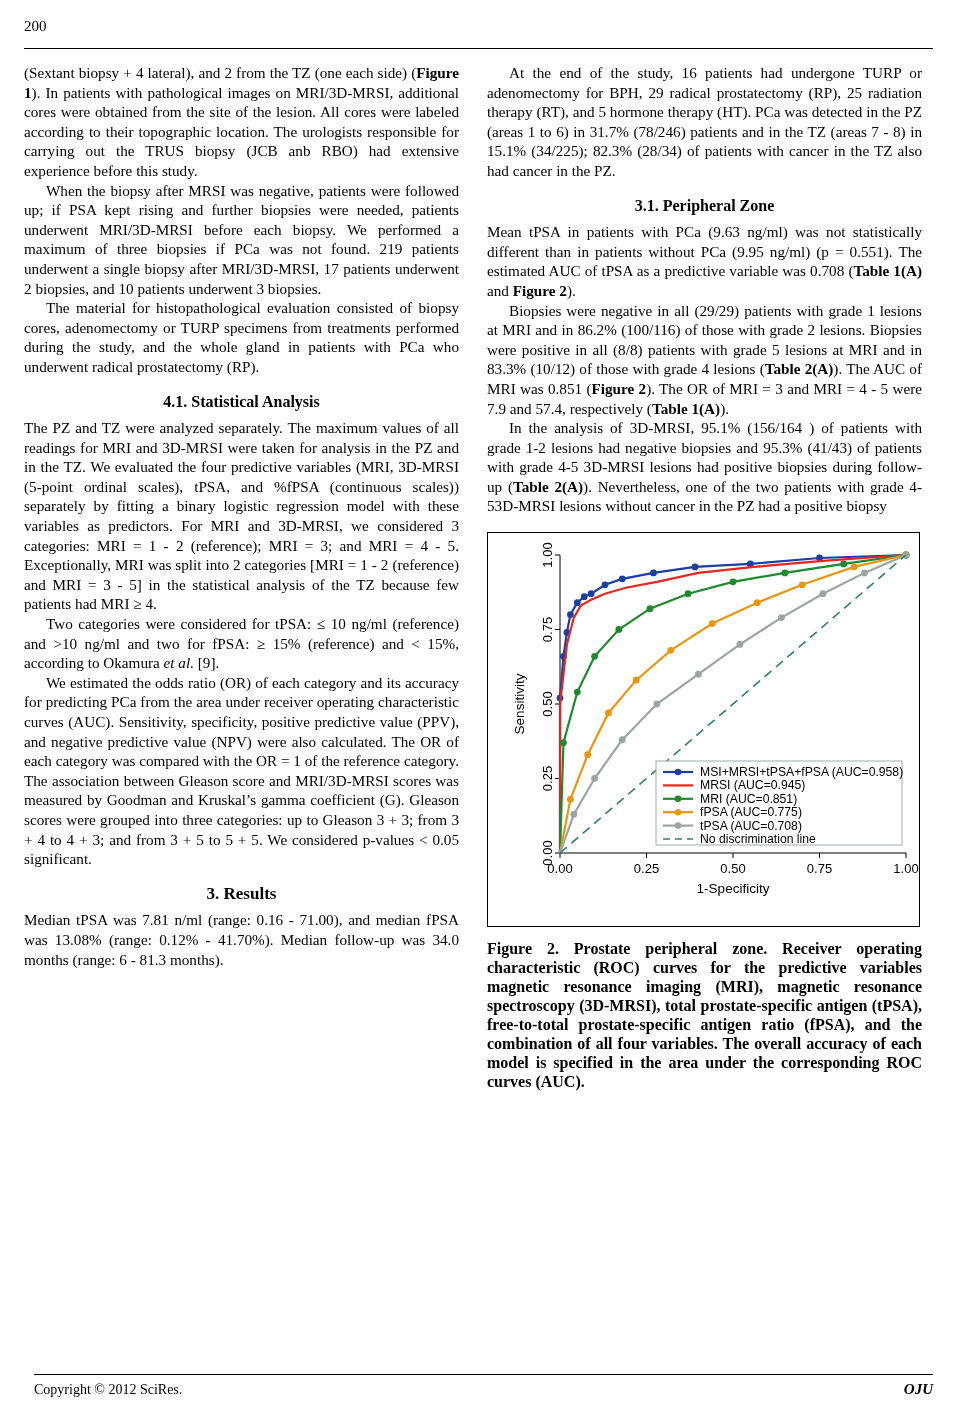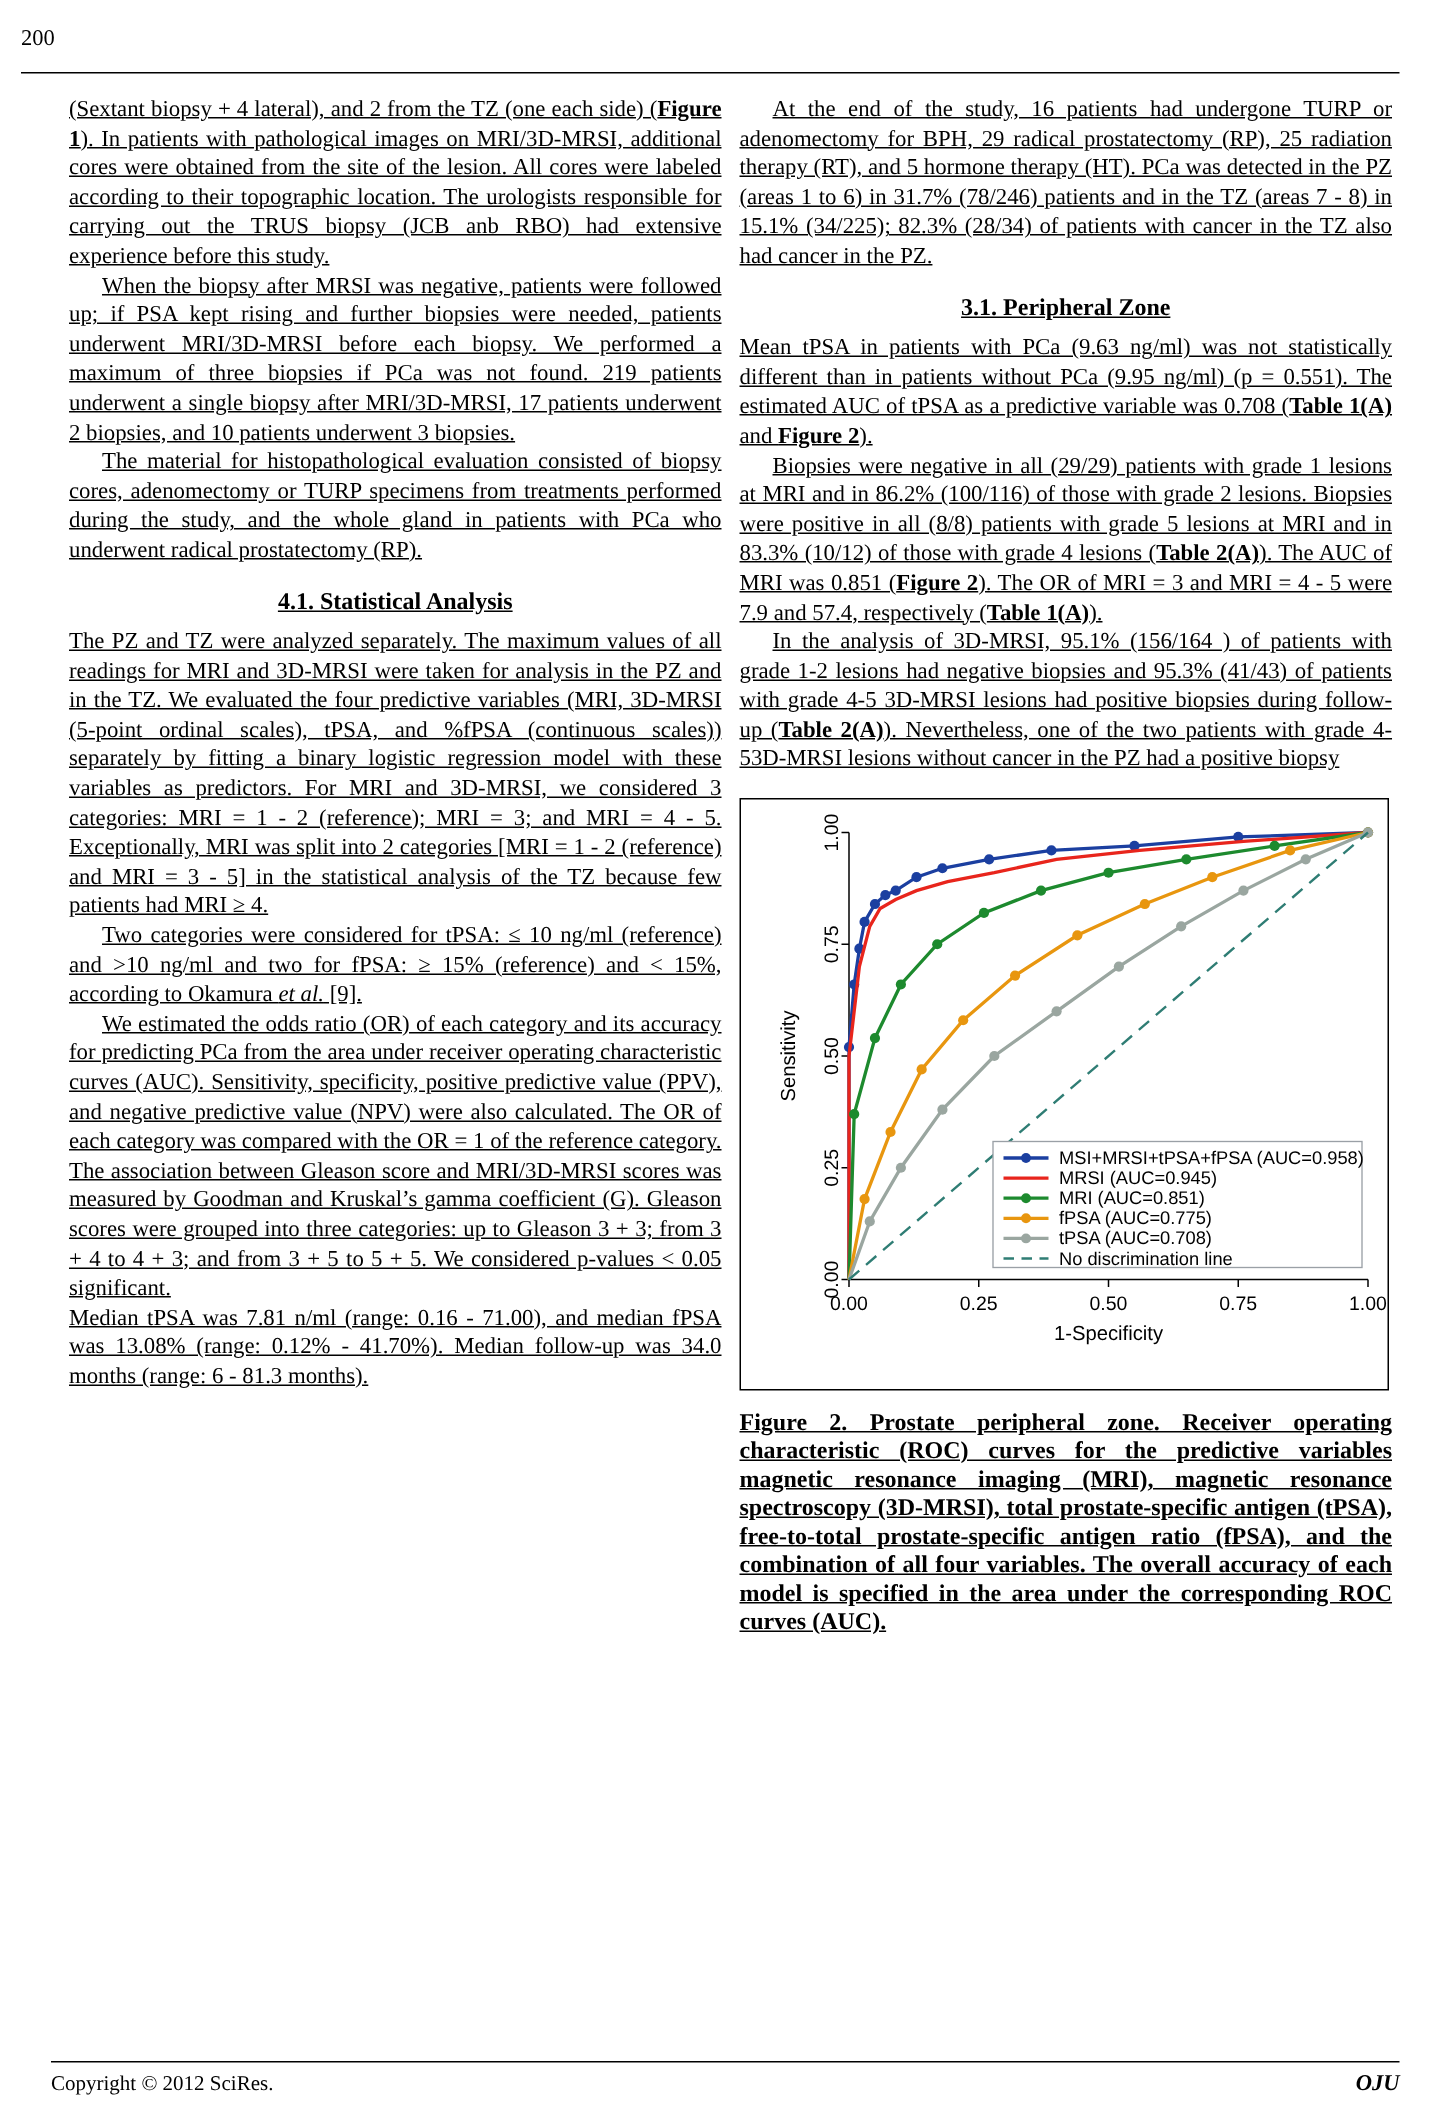--- a/index.html
+++ b/index.html
@@ -7,22 +7,21 @@
     width:967px;height:1414px;
     background:#ffffff;
     font-family:"Liberation Serif", serif;
     color:#000;
     position:relative;
   }
   .page{
     position:absolute;
     left:0;top:0;width:967px;height:1414px;
     box-sizing:border-box;
-    padding:18px 34px 10px 14px;
-    text-decoration:underline;
+    padding:18px 34px 10px 24px;
   }
   
   .runhead{
     position:relative;
     height:30px;
     border-bottom:1.5px solid #000;
     font-size:15px;
   }
   .runhead .pageno{
     position:absolute;left:0;top:0;
@@ -31,23 +30,22 @@
   .runhead .title{
     position:absolute;left:0;right:0;top:0;
     text-align:center;
     letter-spacing:0.6px;
     font-size:15px;
   }
   
   .body{
     margin-top:14px;
     display:flex;
-    gap:12px;
+    gap:28px;
     height:1290px;
-    margin-left:32px;
   }
   .col{
     width:435px;
     font-size:15.2px;
     line-height:19.6px;
     text-align:justify;
     text-justify:inter-word;
     hyphens:none;
   }
   p{margin:0;}
@@ -108,20 +106,21 @@
   <div class="body">
 
     <div class="col">
       <p>(Sextant biopsy + 4 lateral), and 2 from the TZ (one each side) (<b>Figure 1</b>). In patients with pathological images on MRI/3D-MRSI, additional cores were obtained from the site of the lesion. All cores were labeled according to their topographic location. The urologists responsible for carrying out the TRUS biopsy (JCB anb RBO) had extensive experience before this study.</p>
       <p class="indent">When the biopsy after MRSI was negative, patients were followed up; if PSA kept rising and further biopsies were needed, patients underwent MRI/3D-MRSI before each biopsy. We performed a maximum of three biopsies if PCa was not found. 219 patients underwent a single biopsy after MRI/3D-MRSI, 17 patients underwent 2 biopsies, and 10 patients underwent 3 biopsies.</p>
       <p class="indent">The material for histopathological evaluation consisted of biopsy cores, adenomectomy or TURP specimens from treatments performed during the study, and the whole gland in patients with PCa who underwent radical prostatectomy (RP).</p>
       <h3 class="sec">4.1. Statistical Analysis</h3>
       <p>The PZ and TZ were analyzed separately. The maximum values of all readings for MRI and 3D-MRSI were taken for analysis in the PZ and in the TZ. We evaluated the four predictive variables (MRI, 3D-MRSI (5-point ordinal scales), tPSA, and %fPSA (continuous scales)) separately by fitting a binary logistic regression model with these variables as predictors. For MRI and 3D-MRSI, we considered 3 categories: MRI = 1 - 2 (reference); MRI = 3; and MRI = 4 - 5. Exceptionally, MRI was split into 2 categories [MRI = 1 - 2 (reference) and MRI = 3 - 5] in the statistical analysis of the TZ because few patients had MRI ≥ 4.</p>
       <p class="indent">Two categories were considered for tPSA: ≤ 10 ng/ml (reference) and &gt;10 ng/ml and two for fPSA: ≥ 15% (reference) and &lt; 15%, according to Okamura <i>et al.</i> [9].</p>
       <p class="indent">We estimated the odds ratio (OR) of each category and its accuracy for predicting PCa from the area under receiver operating characteristic curves (AUC). Sensitivity, specificity, positive predictive value (PPV), and negative predictive value (NPV) were also calculated. The OR of each category was compared with the OR = 1 of the reference category. The association between Gleason score and MRI/3D-MRSI scores was measured by Goodman and Kruskal’s gamma coefficient (G). Gleason scores were grouped into three categories: up to Gleason 3 + 3; from 3 + 4 to 4 + 3; and from 3 + 5 to 5 + 5. We considered p-values &lt; 0.05 significant.</p>
+      <h3 class="sec big">3. Results</h3>
       <p>Median tPSA was 7.81 n/ml (range: 0.16 - 71.00), and median fPSA was 13.08% (range: 0.12% - 41.70%). Median follow-up was 34.0 months (range: 6 - 81.3 months).</p>
     </div>
 
     <div class="col">
       <p class="indent">At the end of the study, 16 patients had undergone TURP or adenomectomy for BPH, 29 radical prostatectomy (RP), 25 radiation therapy (RT), and 5 hormone therapy (HT). PCa was detected in the PZ (areas 1 to 6) in 31.7% (78/246) patients and in the TZ (areas 7 - 8) in 15.1% (34/225); 82.3% (28/34) of patients with cancer in the TZ also had cancer in the PZ.</p>
       <h3 class="sec">3.1. Peripheral Zone</h3>
       <p>Mean tPSA in patients with PCa (9.63 ng/ml) was not statistically different than in patients without PCa (9.95 ng/ml) (p = 0.551). The estimated AUC of tPSA as a predictive variable was 0.708 (<b>Table 1(A)</b> and <b>Figure 2</b>).</p>
       <p class="indent">Biopsies were negative in all (29/29) patients with grade 1 lesions at MRI and in 86.2% (100/116) of those with grade 2 lesions. Biopsies were positive in all (8/8) patients with grade 5 lesions at MRI and in 83.3% (10/12) of those with grade 4 lesions (<b>Table 2(A)</b>). The AUC of MRI was 0.851 (<b>Figure 2</b>). The OR of MRI = 3 and MRI = 4 - 5 were 7.9 and 57.4, respectively (<b>Table 1(A)</b>).</p>
       <p class="indent">In the analysis of 3D-MRSI, 95.1% (156/164 ) of patients with grade 1-2 lesions had negative biopsies and 95.3% (41/43) of patients with grade 4-5 3D-MRSI lesions had positive biopsies during follow-up (<b>Table 2(A)</b>). Nevertheless, one of the two patients with grade 4-53D-MRSI lesions without cancer in the PZ had a positive biopsy</p>
 

